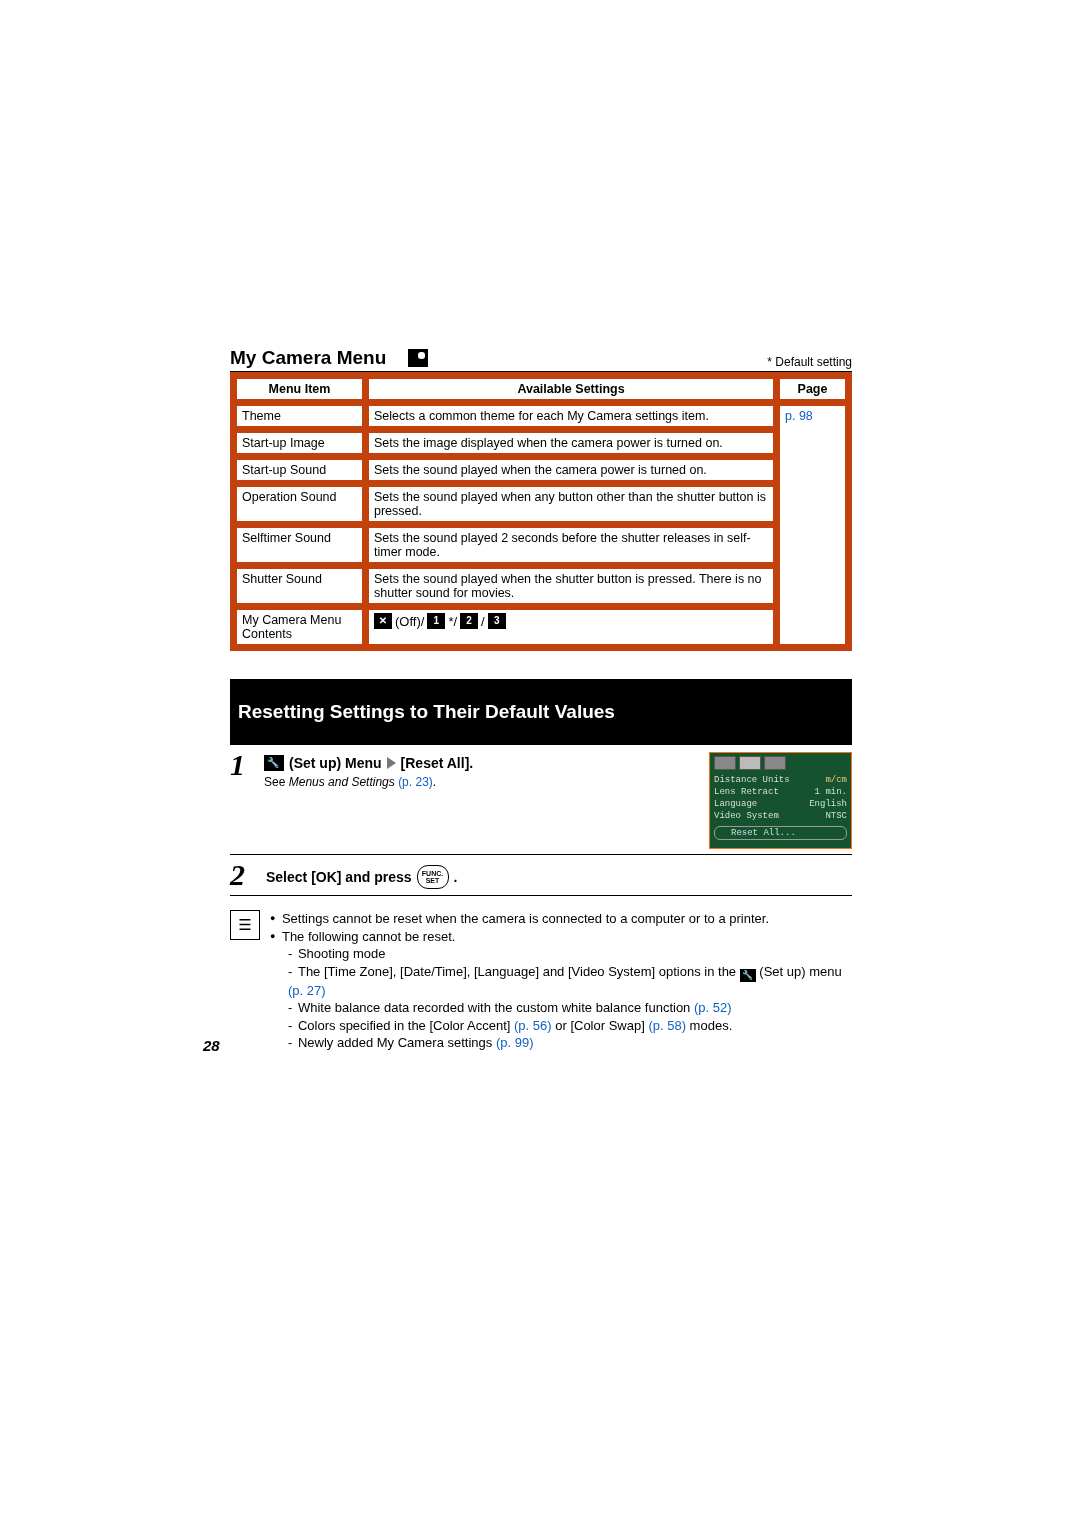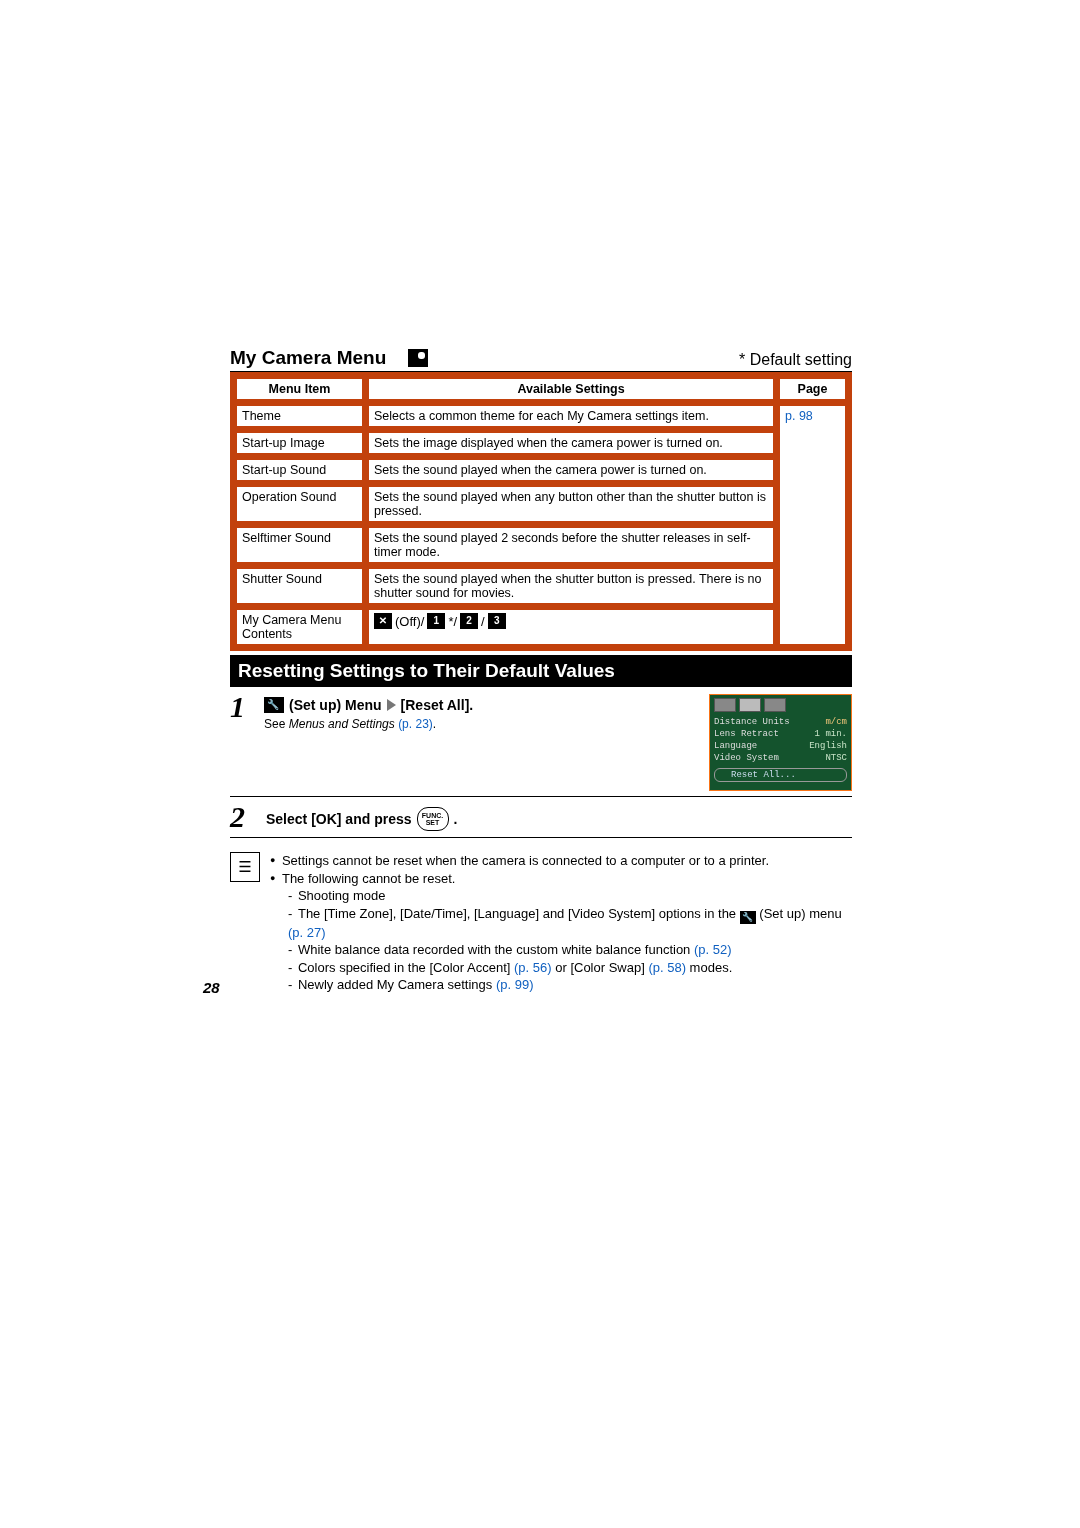--- a/index.html
+++ b/index.html
@@ -44,21 +44,21 @@
     content: "";
     position: absolute;
     right: 3px;
     top: 3px;
     width: 7px;
     height: 7px;
     background: #fff;
     border-radius: 3px;
   }
   .default-note {
-    font-size: 16px;
+    font-size: 12px;
   }
   table.menu {
     width: 100%;
     border-collapse: collapse;
     font-size: 12.5px;
     margin-top: 0;
   }
   table.menu th, table.menu td {
     border: 7px solid #c2410c;
     padding: 3px 5px;
@@ -93,22 +93,22 @@
     font-size: 10px;
     text-align: center;
     line-height: 16px;
     font-weight: bold;
   }
   .section-banner {
     background: #000;
     color: #fff;
     font-weight: bold;
     font-size: 19px;
-    padding: 5px 8px;
-    margin-top: 4px;
+    padding: 22px 8px;
+    margin-top: 28px;
   }
   .step {
     display: flex;
     align-items: flex-start;
     border-bottom: 1px solid #000;
     padding: 5px 0;
   }
   .step-row1 { align-items: flex-start; }
   .step-num {
     font-style: italic;

